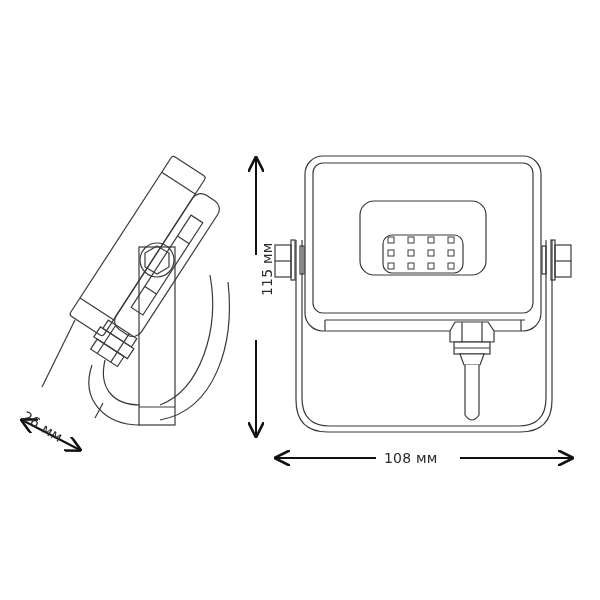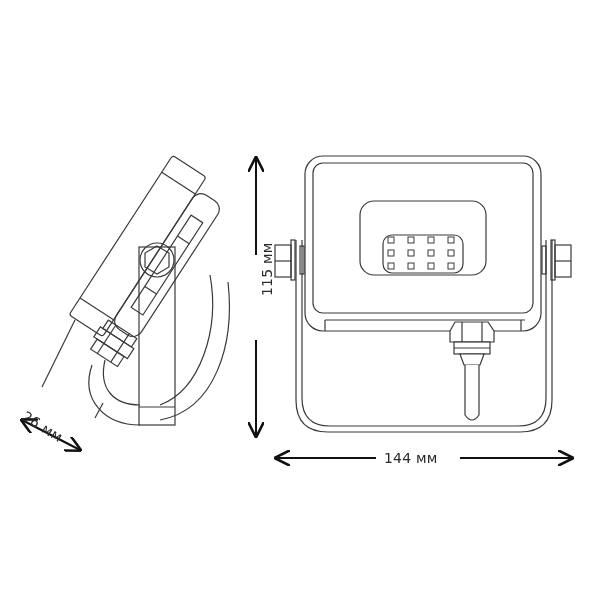--- a/index.html
+++ b/index.html
@@ -113,15 +113,15 @@
     </g>
   </g>
 
   <line x1="256" y1="158" x2="256" y2="255" stroke="#111" stroke-width="2" marker-start="url(#arr)"></line>
   <line x1="256" y1="340" x2="256" y2="436" stroke="#111" stroke-width="2" marker-end="url(#arr)"></line>
 
   <line x1="276" y1="458" x2="376" y2="458" stroke="#111" stroke-width="2" marker-start="url(#arr)"></line>
   <line x1="460" y1="458" x2="572" y2="458" stroke="#111" stroke-width="2" marker-end="url(#arr)"></line>
 </svg>
 
-<div class="dimlabel" id="lbl-width">144 мм</div>
+<div class="dimlabel" id="lbl-width">108 мм</div>
 <div class="dimlabel" id="lbl-height">115 мм</div>
 <div class="dimlabel" id="lbl-depth">26 мм</div>
 
 </body></html>

